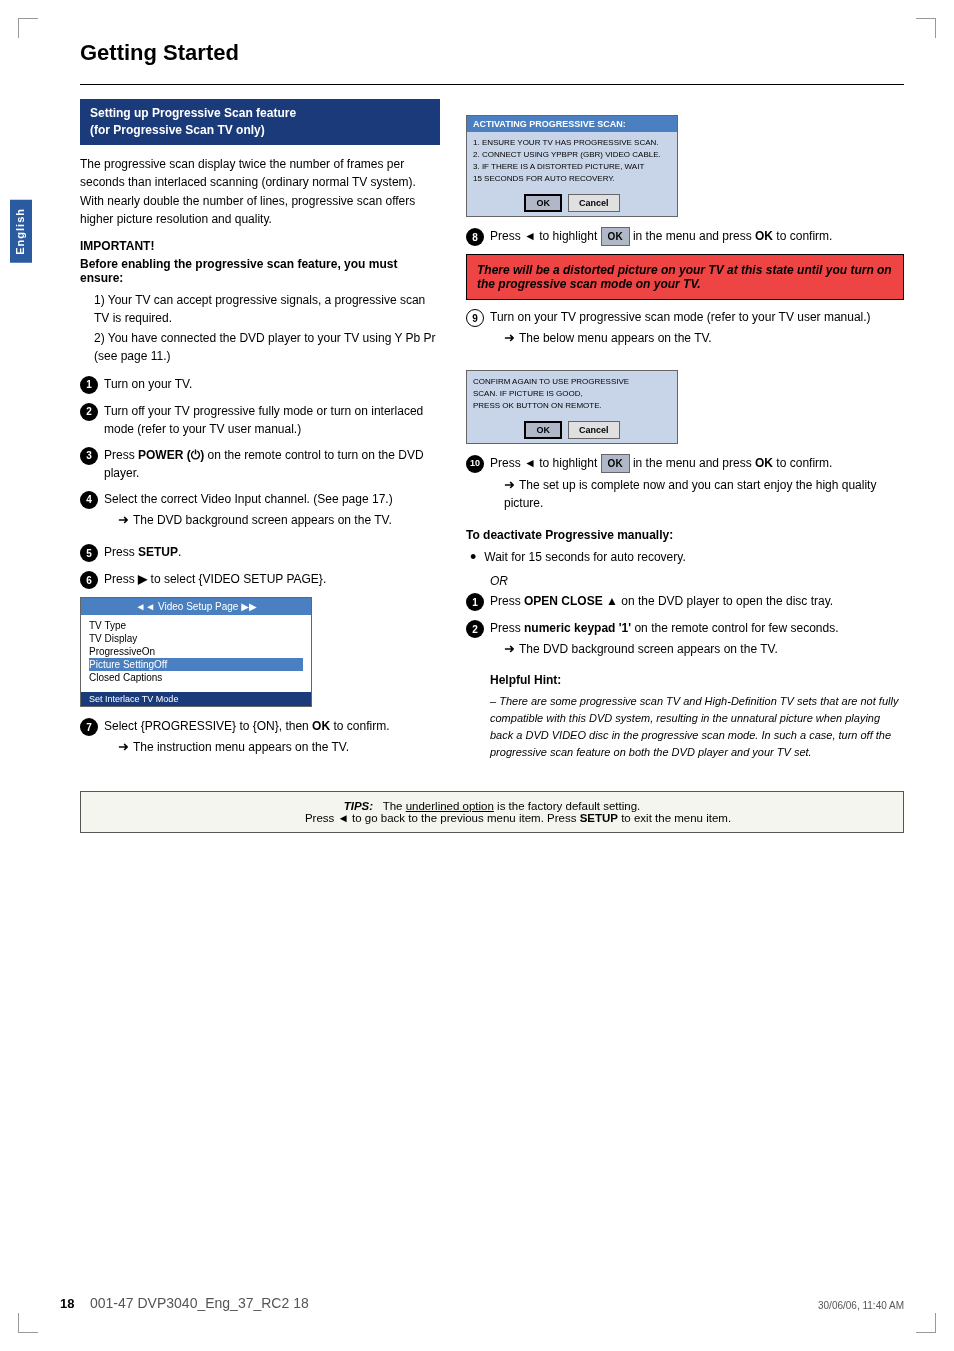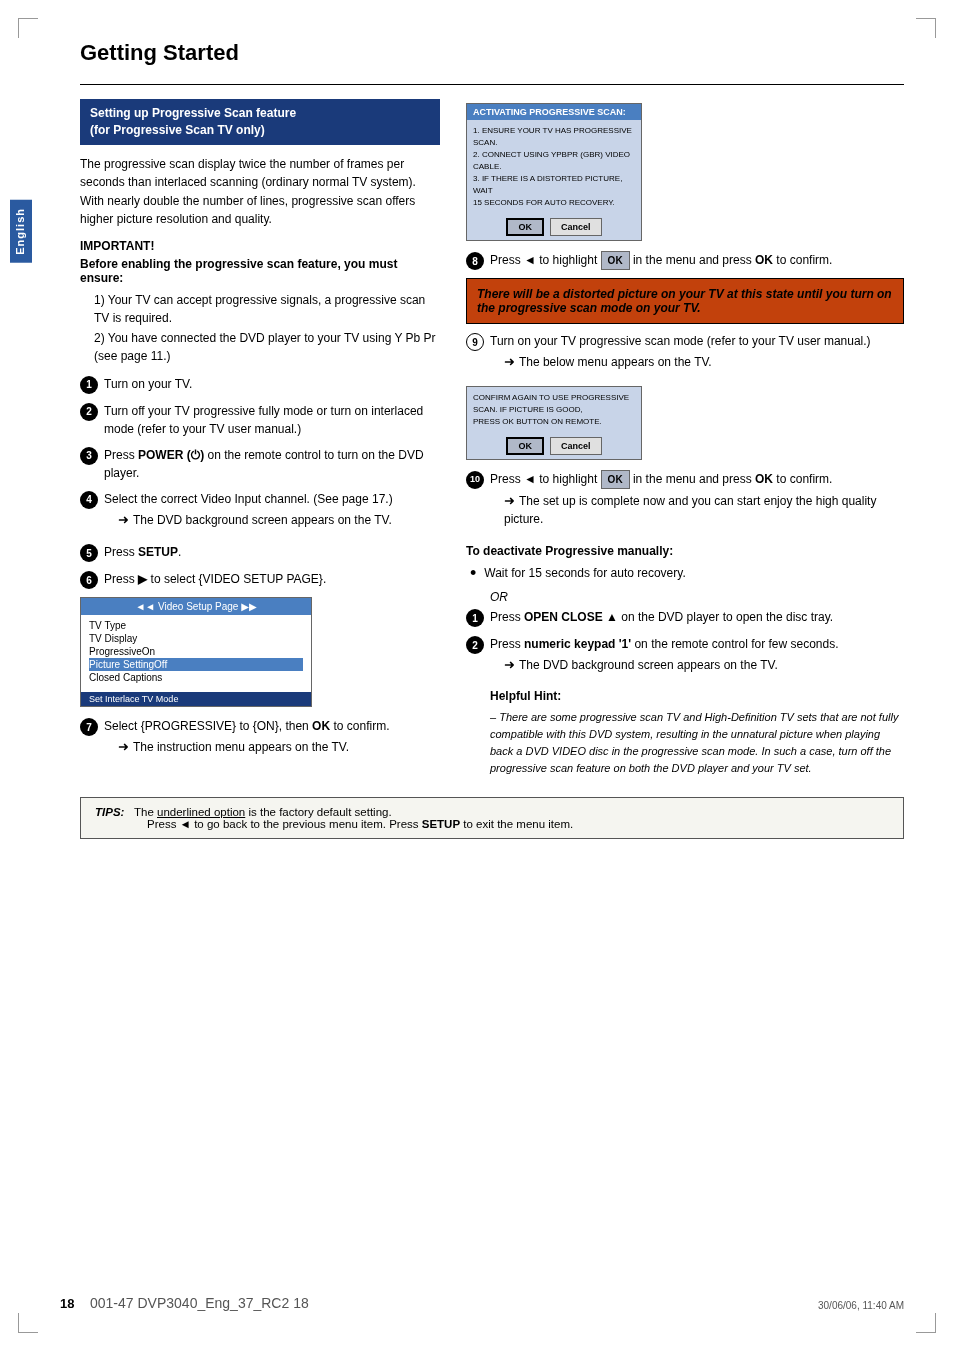--- a/index.html
+++ b/index.html
@@ -211,22 +211,22 @@
       background: #1a3a7a;
       color: #fff;
       font-size: 9px;
       padding: 2px 8px;
       margin-top: 4px;
     }
 
     
     .dialog-box {
       border: 1px solid #666;
-      width: 176px;
-      margin: 4px 0 10px 0;
+      width: 212px;
+      margin: 16px 0 10px 0;
       background: #ddd;
     }
 
     .dialog-box-header {
       background: #4a7fc1;
       color: #fff;
       padding: 3px 6px;
       font-size: 9px;
       font-weight: bold;
     }
@@ -269,21 +269,21 @@
       font-size: 10px;
       font-weight: bold;
     }
 
     
     .notice-box {
       border: 1px solid #000;
       padding: 8px 10px;
       font-size: 12px;
       margin: 8px 0;
-      background: #c2410c;
+      background: #ef4444;
     }
 
     .notice-box b { font-weight: bold; font-style: italic; }
 
     
     .deactivate-heading {
       font-size: 12px;
       font-weight: bold;
       margin: 10px 0 6px 0;
     }
@@ -306,20 +306,21 @@
     }
 
     
     .tips-bar {
       border: 1px solid #555;
       padding: 8px 14px;
       margin-top: 20px;
       margin-left: 20px;
       font-size: 11.5px;
       background: #f5f5f0;
+      text-align: center;
     }
 
     .tips-bar .tips-label {
       font-weight: bold;
       font-style: italic;
     }
 
     
     .page-number {
       position: absolute;

